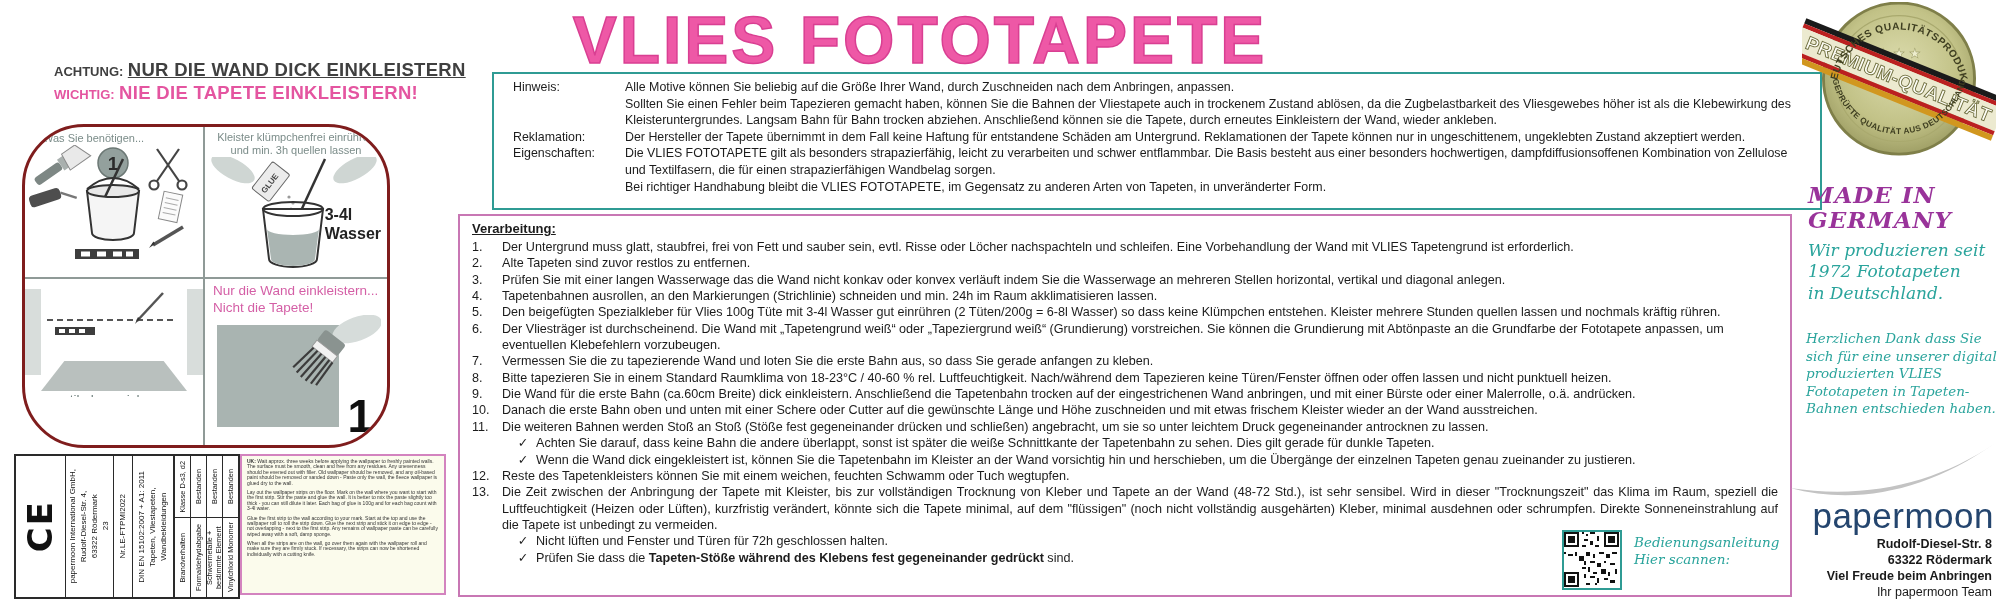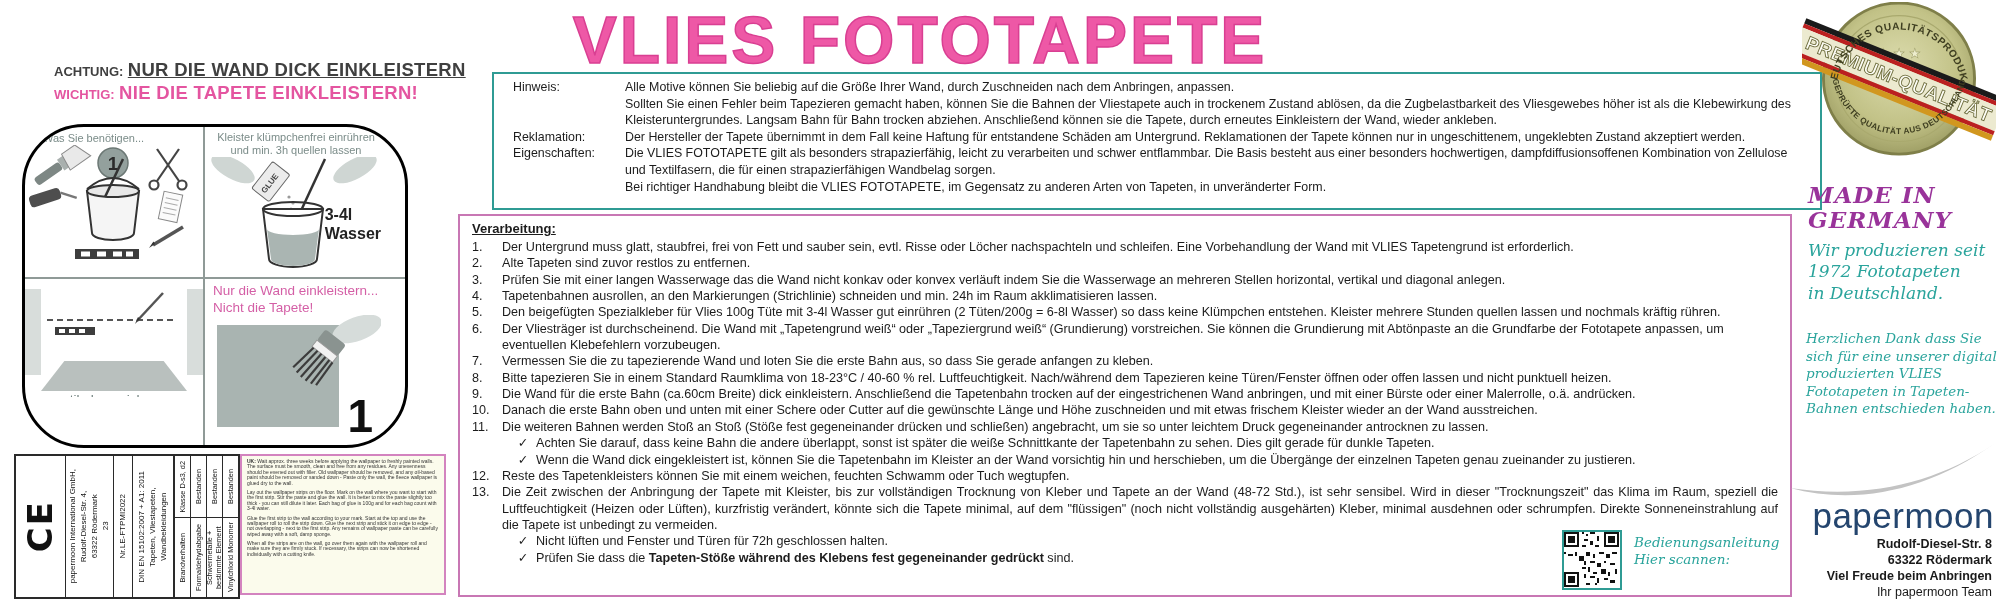--- a/index.html
+++ b/index.html
@@ -13,21 +13,21 @@
 
   
   .warn{position:absolute;left:54px;top:58px;line-height:1.25;white-space:nowrap;}
   .warn .lab{font-size:13px;font-weight:700;}
   .warn .big{font-size:18.5px;font-weight:800;letter-spacing:.3px;}
   .teal{color:#404040;} .pinktx{color:#e455a0;text-align:right;}
   .u{text-decoration:underline;}
 
   
   .panel{position:absolute;left:22px;top:124px;width:362px;height:318px;
-         border:3px solid #000000;border-radius:62px;overflow:hidden;background:#fff;padding-left:18px;}
+         border:3px solid #7f1d1d;border-radius:62px;overflow:hidden;background:#fff;}
   .panel .vline{position:absolute;left:178px;top:0;width:2px;height:100%;background:#8f9a97;}
   .panel .hline{position:absolute;left:0;top:150px;width:100%;height:2px;background:#8f9a97;}
   .quad{position:absolute;overflow:hidden;}
   .q1{left:0;top:0;width:178px;height:150px;} .q2{left:180px;top:0;width:182px;height:150px;}
   .q3{left:0;top:152px;width:178px;height:118px;} .q4{left:180px;top:152px;width:182px;height:166px;}
   .cap{font-size:11px;color:#7b8c89;}
   .q1cap{position:absolute;left:18px;top:5px;}
   .q2cap{position:absolute;left:0;top:4px;width:100%;text-align:center;line-height:1.2;}
   .q3cap{position:absolute;left:26px;top:96px;font-size:13.5px;color:#6e7f7c;line-height:1.25;}
   .q4cap{position:absolute;left:8px;top:4px;font-size:13.5px;color:#d45fa6;line-height:1.25;font-weight:500;}

